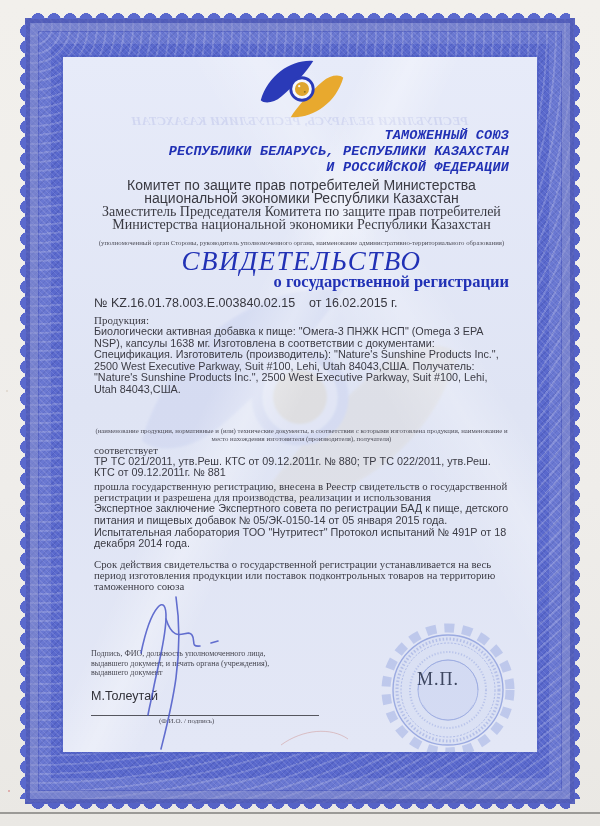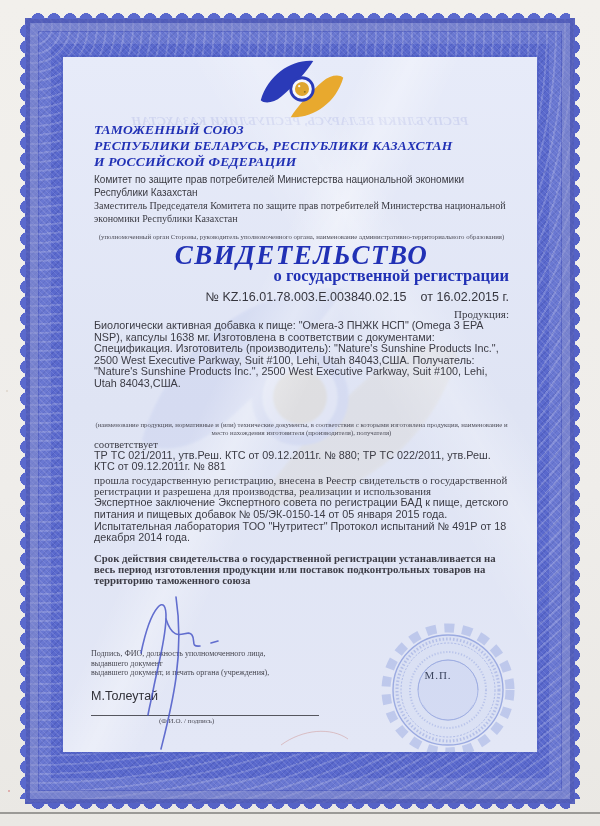--- a/index.html
+++ b/index.html
@@ -31,43 +31,43 @@
     background:linear-gradient(115deg,transparent 38%,rgba(255,255,255,.30) 44%,transparent 50%),
                linear-gradient(60deg,transparent 60%,rgba(255,255,255,.22) 68%,transparent 74%);}
   .watermark{position:absolute;left:57px;top:225px;width:360px;opacity:.15;z-index:0;filter:blur(1px);}
   .ghost-title{position:absolute;top:56px;left:0;right:0;text-align:center;transform:scaleX(-1);
     font-family:"Liberation Serif",serif;font-weight:bold;font-style:italic;font-size:13px;color:#2131b5;
     opacity:.10;filter:blur(.7px);z-index:0;}
   
   .content{position:absolute;inset:0;padding:1px 28px 0 31px;z-index:2;color:#3b3b44;}
   .content p{margin:0;}
   .logo{height:62px;text-align:center;margin-top:1px;}
-  .union-title{margin-top:1px;text-align:left;font-family:Liberation Serif, serif;
+  .union-title{margin-top:7px;text-align:right;font-family:Liberation Mono, monospace;
     font-weight:bold;font-style:italic;font-size:13.5px;line-height:16px;color:#2131b5;letter-spacing:.2px;}
-  .authority{margin-top:3px !important;font-size:10px;line-height:13px;color:#3a3a42;}
+  .authority{margin-top:3px !important;text-align:center;font-size:14px;line-height:13px;color:#3a3a42;}
   .authority.second{margin-top:0 !important;font-family:Liberation Serif, serif;}
   .tiny-note{font-family:"Liberation Serif",serif;font-size:6.8px;line-height:8px;color:#4d4d58;text-align:center;}
   .note1{margin-top:8px !important;}
-  .cert-title{margin:0;text-align:center;font-family:"Liberation Serif",serif;font-weight:bold;font-style:italic;
+  .cert-title{margin:0;text-align:center;font-family:"Liberation Serif",serif;font-weight:normal;font-style:italic;
     font-size:27px;line-height:28px;color:#2131b5;letter-spacing:1.5px;}
   .cert-subtitle{margin:-2px 0 0 0;text-align:right;font-family:"Liberation Serif",serif;font-weight:bold;
     font-size:16.5px;line-height:18px;color:#2131b5;}
-  .reg-line{margin-top:5px !important;text-align:right;font-size:12.5px;color:#36363e;}
+  .reg-line{margin-top:5px !important;text-align:left;font-size:12.5px;color:#36363e;}
   .reg-line .sep{display:inline-block;width:14px;}
-  .serif-label{margin-top:4px !important;font-family:"Liberation Serif",serif;font-size:11px;color:#3d3d46;text-align:right;}
+  .serif-label{margin-top:4px !important;font-family:"Liberation Serif",serif;font-size:11px;color:#3d3d46;}
   .sans-body{font-size:10.8px;line-height:11.6px;color:#3b3b44;}
   .serif-body{font-family:"Liberation Serif",serif;font-size:10.8px;line-height:11.2px;color:#3d3d46;}
   .note2{margin-top:31px !important;}
   .mt2{margin-top:2px !important;}
   .indent{text-indent:9px;}
-  .validity{margin-top:9px !important;font-weight:bold;}
+  .validity{margin-top:9px !important;}
   
   .stamp{position:absolute;left:310px;top:558px;z-index:1;}
   .stamp-label{position:absolute;left:352px;top:612px;width:46px;z-index:3;text-align:center;
-    font-family:"Liberation Serif",serif;font-size:11px;color:#3d4660;letter-spacing:1px;}
+    font-family:"Liberation Serif",serif;font-size:18px;color:#3d4660;letter-spacing:1px;}
   .sig-block{position:absolute;left:28px;top:592px;width:250px;z-index:3;}
   .sig-note{font-family:"Liberation Serif",serif;font-size:8px;line-height:9.5px;color:#45454f;}
   .sig-name-row{margin-top:8px;width:228px;border-bottom:1px solid #55565e;padding-bottom:11px;}
   .sig-name{font-size:12.5px;color:#2f2f37;}
   .sig-caption{margin-left:68px;margin-top:1px;font-family:"Liberation Serif",serif;font-size:7px;color:#4d4d58;}
   .serial{position:absolute;left:172px;top:696px;z-index:3;white-space:nowrap;}
   .serial-no{font-family:"Liberation Serif",serif;font-size:17px;color:#2e2f36;vertical-align:3px;margin-right:10px;}
   .serial-digits{font-family:"DejaVu Sans Mono",monospace;font-size:24px;letter-spacing:3px;color:#2e2f36;}
   .ink-layer{position:absolute;inset:0;z-index:4;pointer-events:none;}
 </style>
@@ -144,22 +144,22 @@
 
         <p class="serif-body mt2">прошла государственную регистрацию, внесена в Реестр свидетельств о государственной регистрации и разрешена для производства, реализации и использования</p>
 
         <p class="sans-body">Экспертное заключение Экспертного совета по регистрации БАД к пище, детского питания и пищевых добавок № 05/ЭК-0150-14 от 05 января 2015 года. Испытательная лаборатория ТОО "Нутритест" Протокол испытаний № 491Р от 18 декабря 2014 года.</p>
 
         <p class="serif-body validity">Срок действия свидетельства о государственной регистрации устанавливается на весь период изготовления продукции или поставок подконтрольных товаров на территорию таможенного союза</p>
       </div>
 
       <div class="sig-block">
         <div class="sig-note">Подпись, ФИО,  должность уполномоченного лица,</div>
+        <div class="sig-note">выдавшего документ, и печать органа (учреждения),</div>
         <div class="sig-note">выдавшего документ</div>
-        <div class="sig-note">выдавшего документ, и печать органа (учреждения),</div>
         <div class="sig-name-row">
           <span class="sig-name">М.Толеутай</span>
         </div>
         <div class="sig-caption">(Ф.И.О. / подпись)</div>
       </div>
 
       <div class="serial">
         <span class="serial-no">№</span><span class="serial-digits">0033862</span>
       </div>
 

